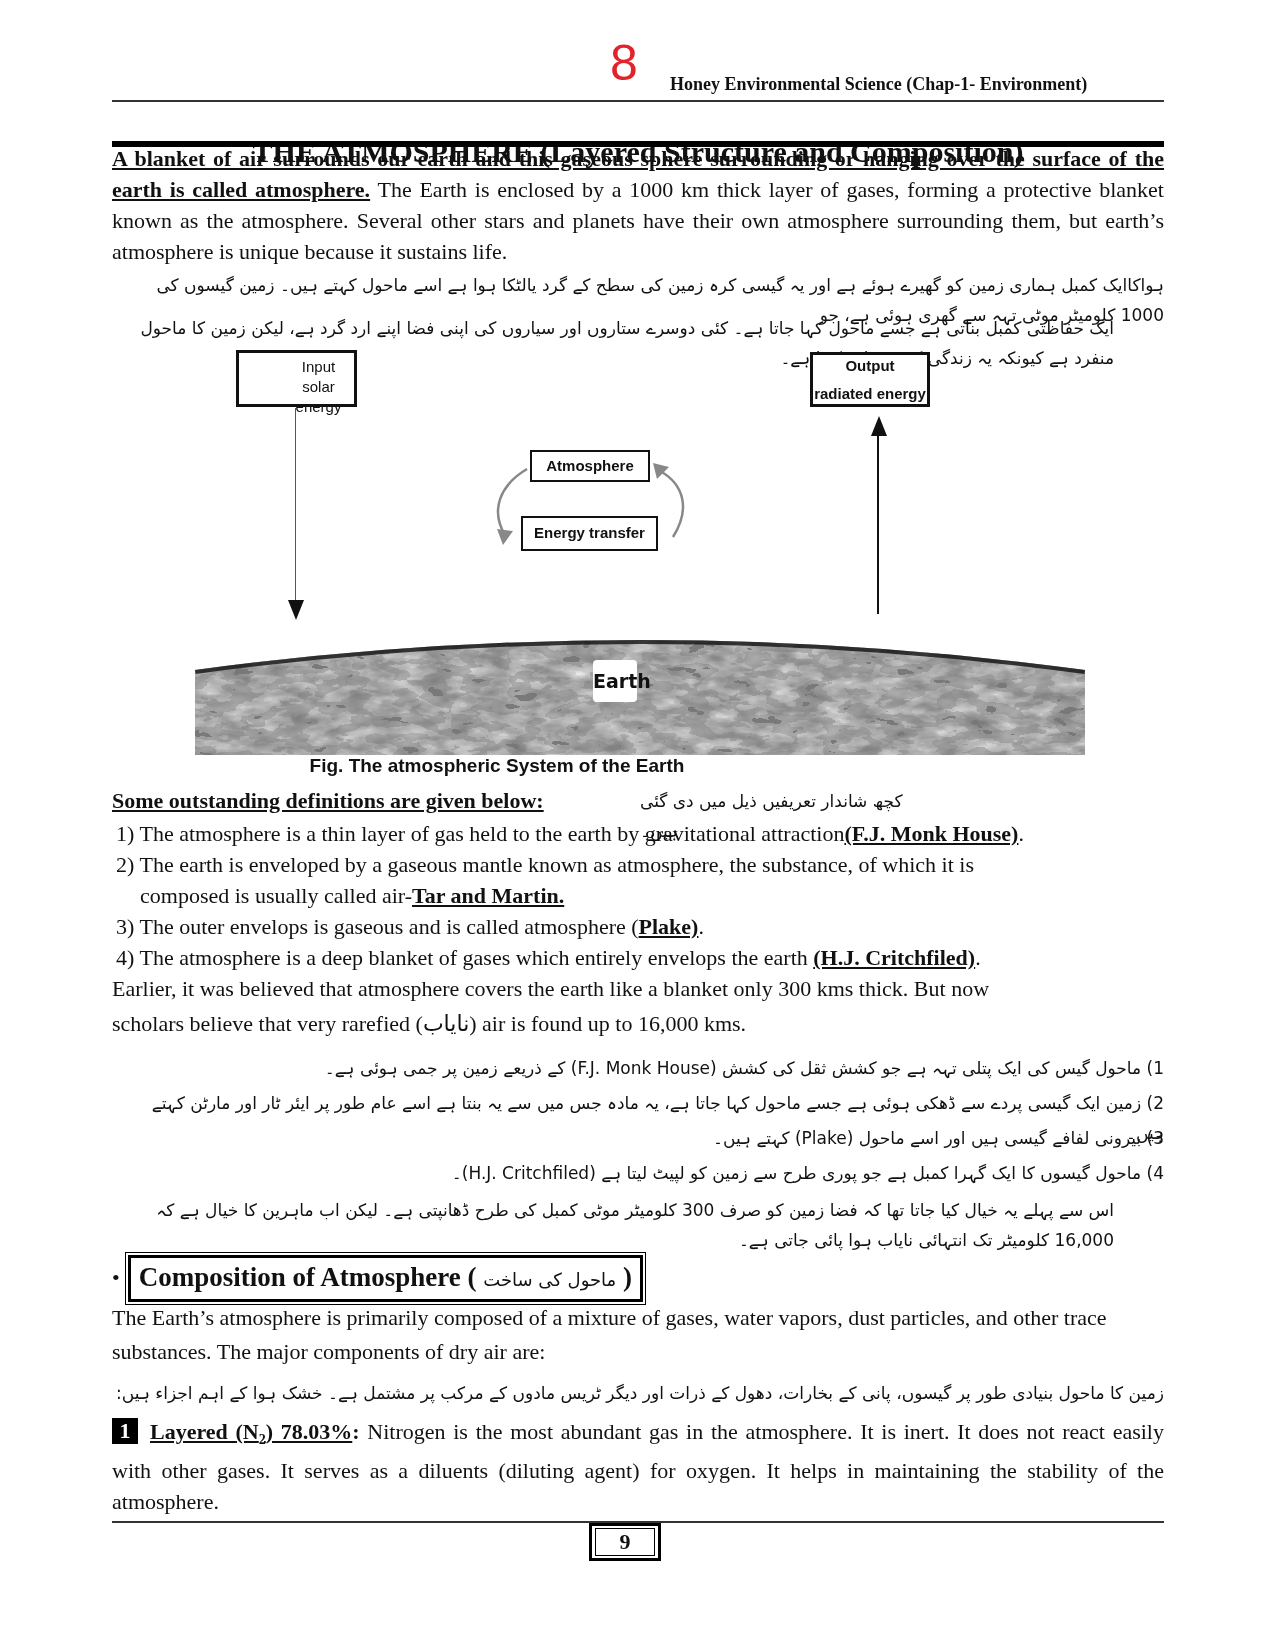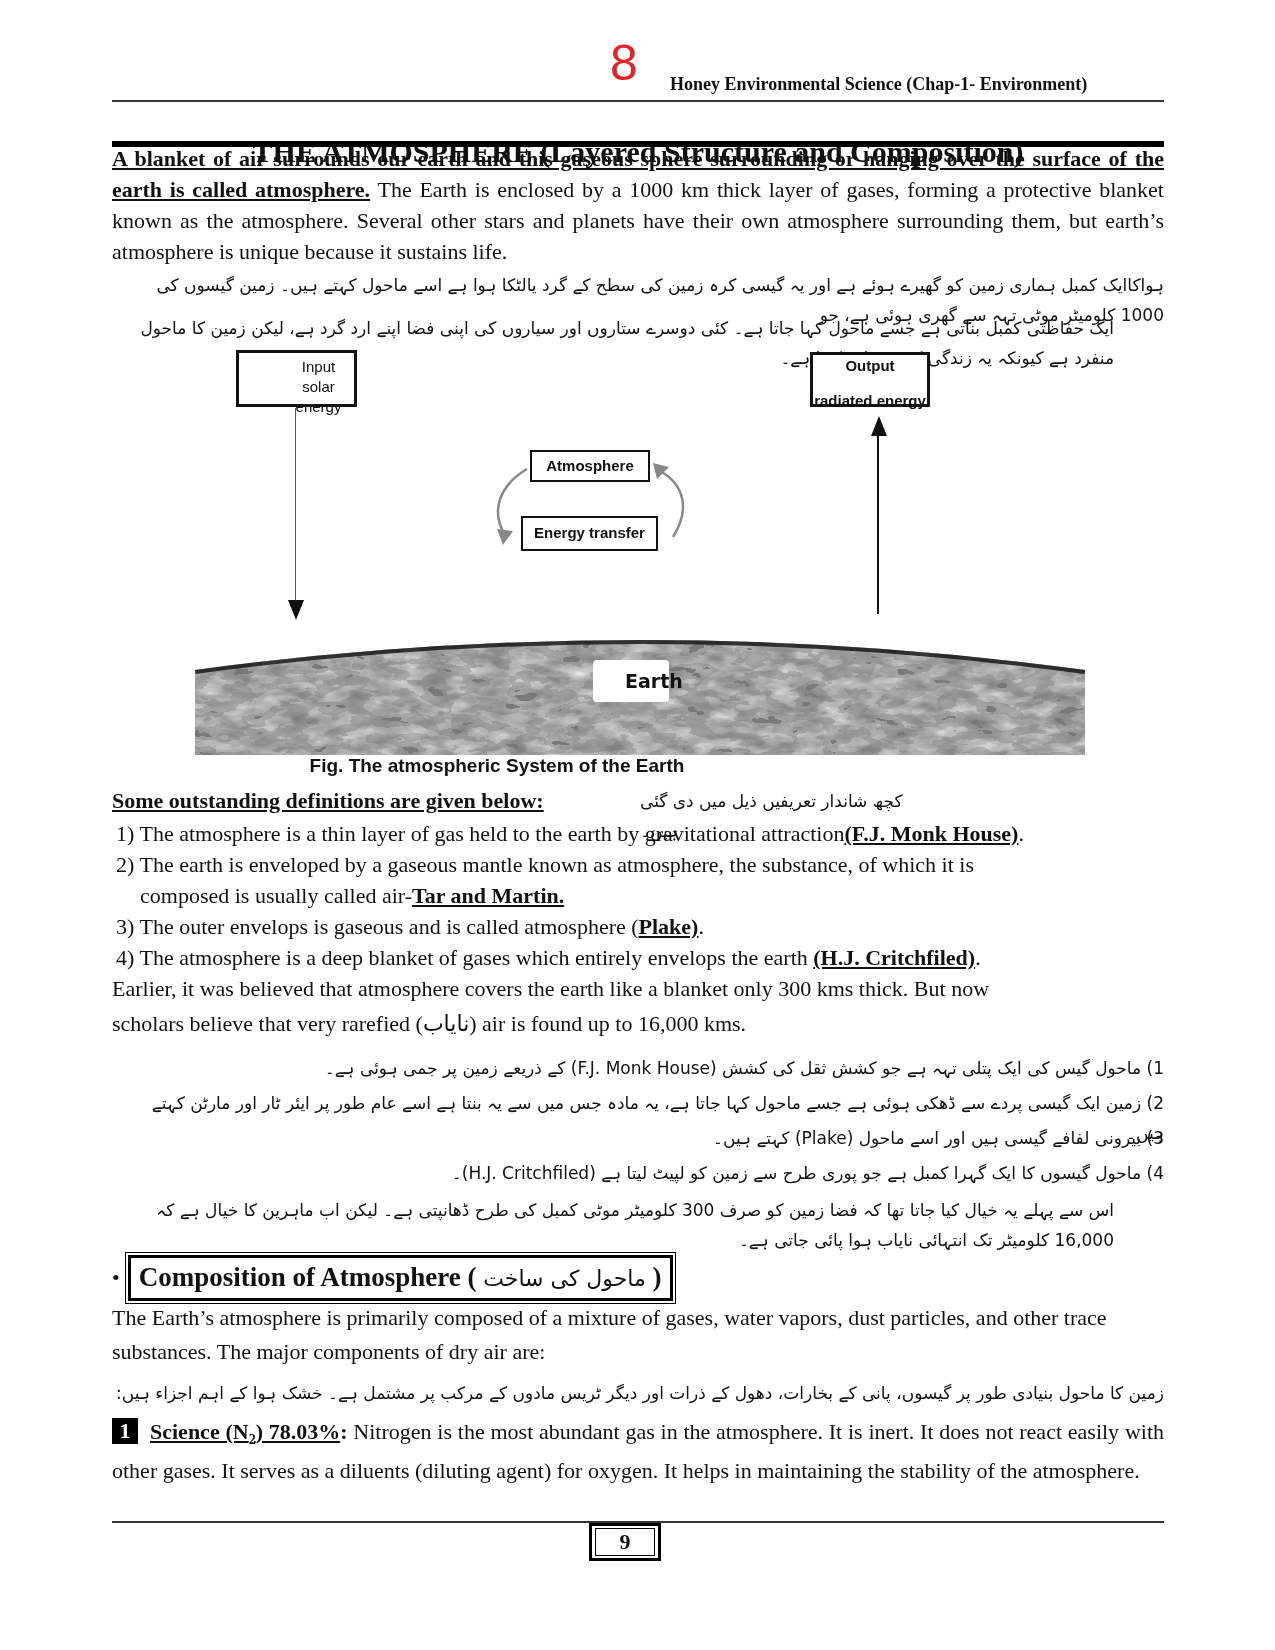--- a/index.html
+++ b/index.html
@@ -17,21 +17,21 @@
 
   .para { left: 112px; width: 1052px; font-size: 22px; line-height: 31px; text-align: justify; }
   .para b.u { text-decoration: underline; font-weight: bold; }
   .urdu-line { left: 112px; width: 1052px; font-size: 17px; line-height: 30px; }
 
   
   .diag-box { border: 3px solid #111; background: #fff; text-align: center; font-family: "Liberation Sans", sans-serif; font-size: 15px; line-height: 20px; box-sizing: border-box; }
   .diag-box.thin { border-width: 2px; font-weight: bold; }
   .arrow-line { background: #111; width: 2px; }
   #earth { left: 195px; top: 640px; width: 890px; height: 115px; }
-  #earth-label { left: 593px; top: 660px; width: 44px; height: 42px; background: #fff; border-radius: 4px; font-family: "DejaVu Sans", sans-serif; font-weight: bold; font-size: 19px; text-align: center; line-height: 42px; padding-left: 32px; }
+  #earth-label { left: 593px; top: 660px; width: 44px; height: 42px; background: #fff; border-radius: 4px; font-family: "DejaVu Sans", sans-serif; font-weight: bold; font-size: 19px; text-align: center; line-height: 42px; }
   #fig-caption { left: 112px; width: 1052px; top: 755px; text-align: center; font-family: "Liberation Sans", sans-serif; font-weight: bold; font-size: 19px; }
 
   .def { left: 112px; width: 1052px; font-size: 22px; line-height: 31px; text-align: justify; }
 
   #comp-heading-wrap { left: 112px; top: 1256px; height: 44px; display: flex; align-items: center; }
   #comp-bullet { font-size: 22px; margin-right: 8px; }
   #comp-heading { border: 3px solid #000; outline: 1px solid #000; outline-offset: 2px; padding: 2px 8px; font-size: 27px; font-weight: bold; line-height: 34px; }
 
   #num-badge { display: inline-block; background: #000; color: #fff; font-weight: bold; width: 26px; height: 26px; line-height: 26px; text-align: center; font-size: 22px; margin-right: 12px; vertical-align: 1px; }
 
@@ -58,21 +58,21 @@
   <div>Input</div>
   <div>solar energy</div>
 </div>
 <div class="abs arrow-line" style="left:295px; top:408px; height:200px; width:1px; background:#555;"></div>
 <svg class="abs" style="left:287px; top:600px;" width="18" height="22">
     <polygon points="1,0 17,0 9,20" fill="#111"></polygon>
   </svg>
 
 <div class="abs diag-box" style="left:810px; top:352px; width:120px; height:55px; padding-top:1px;font-weight:bold;">
   <div>Output</div>
-  <div style="margin-top:15px;">radiated energy</div>
+  <div style="margin-top:8px;">radiated energy</div>
 </div>
 <svg class="abs" style="left:870px; top:416px;" width="18" height="22">
     <polygon points="1,20 17,20 9,0" fill="#111"></polygon>
   </svg>
 <div class="abs arrow-line" style="left:877px; top:434px; height:180px;"></div>
 
 <div class="abs diag-box thin" style="left:530px; top:450px; width:120px; height:32px; line-height:27px;">Atmosphere</div>
 <div class="abs diag-box thin" style="left:521px; top:516px; width:137px; height:35px; line-height:30px;">Energy transfer</div>
 <svg class="abs" style="left:485px; top:455px;" width="210" height="100">
   <path d="M42,14 C15,30 5,55 20,80" stroke="#888" stroke-width="2.5" fill="none"></path>
@@ -129,26 +129,26 @@
 </div>
 
 <div class="abs urdu urdu-line" style="top:1053px; width:1052px;">1) ماحول گیس کی ایک پتلی تہہ ہے جو کشش ثقل کی کشش (F.J. Monk House) کے ذریعے زمین پر جمی ہوئی ہے۔</div>
 <div class="abs urdu urdu-line" style="top:1088px;">2) زمین ایک گیسی پردے سے ڈھکی ہوئی ہے جسے ماحول کہا جاتا ہے، یہ مادہ جس میں سے یہ بنتا ہے اسے عام طور پر ایئر ٹار اور مارٹن کہتے ہیں۔</div>
 <div class="abs urdu urdu-line" style="top:1123px;">3) بیرونی لفافے گیسی ہیں اور اسے ماحول (Plake) کہتے ہیں۔</div>
 <div class="abs urdu urdu-line" style="top:1158px;">4) ماحول گیسوں کا ایک گہرا کمبل ہے جو پوری طرح سے زمین کو لپیٹ لیتا ہے (H.J. Critchfiled)۔</div>
 <div class="abs urdu urdu-line" style="top:1195px; width:1002px;text-align:right;">اس سے پہلے یہ خیال کیا جاتا تھا کہ فضا زمین کو صرف 300 کلومیٹر موٹی کمبل کی طرح ڈھانپتی ہے۔ لیکن اب ماہرین کا خیال ہے کہ 16,000 کلومیٹر تک انتہائی نایاب ہوا پائی جاتی ہے۔</div>
 
 <div id="comp-heading-wrap" class="abs">
   <span id="comp-bullet">•</span>
-  <span id="comp-heading"><span>Composition of Atmosphere ( </span><span class="urdu" style="font-size:22px; font-weight:normal; unicode-bidi:embed;">ماحول کی ساخت</span><span> )</span></span>
+  <span id="comp-heading"><span>Composition of Atmosphere ( </span><span class="urdu" style="font-size:18px; font-weight:normal; unicode-bidi:embed;">ماحول کی ساخت</span><span> )</span></span>
 </div>
 
 <div class="abs para" style="top:1301px; line-height:34px; text-align:left;">The Earth’s atmosphere is primarily composed of a mixture of gases, water vapors, dust particles, and other trace substances. The major components of dry air are:</div>
 <div class="abs urdu urdu-line" style="top:1378px;">زمین کا ماحول بنیادی طور پر گیسوں، پانی کے بخارات، دھول کے ذرات اور دیگر ٹریس مادوں کے مرکب پر مشتمل ہے۔ خشک ہوا کے اہم اجزاء ہیں:</div>
 
 <div class="abs para" style="top:1416px;">
-  <span id="num-badge">1</span><b style="text-decoration:underline;"><span>Science (N</span><sub style="font-size:14px;">2</sub><span>) 78.03%</span></b><b>:</b><span> Nitrogen is the most abundant gas in the atmosphere. It is inert. It does not react easily with other gases. It serves as a diluents (diluting agent) for oxygen. It helps in maintaining the stability of the atmosphere.</span>
+  <span id="num-badge">1</span><b style="text-decoration:underline;"><span>Layered (N</span><sub style="font-size:14px;">2</sub><span>) 78.03%</span></b><b>:</b><span> Nitrogen is the most abundant gas in the atmosphere. It is inert. It does not react easily with other gases. It serves as a diluents (diluting agent) for oxygen. It helps in maintaining the stability of the atmosphere.</span>
 </div>
 
 <div id="rule-bottom" class="abs"></div>
 <div id="page-num-box" class="abs">
   <div id="page-num-inner">9</div>
 </div>
 
 </body></html>

